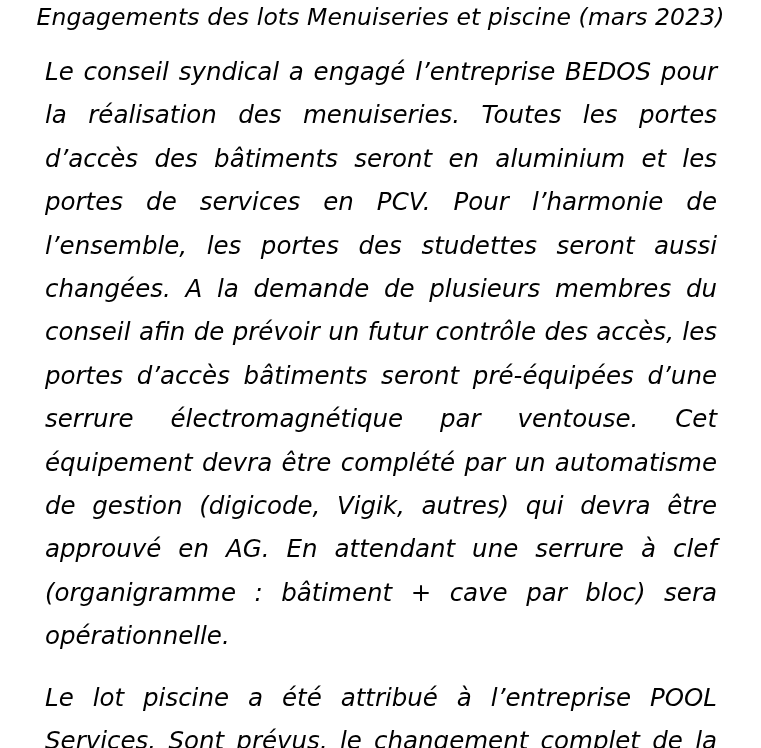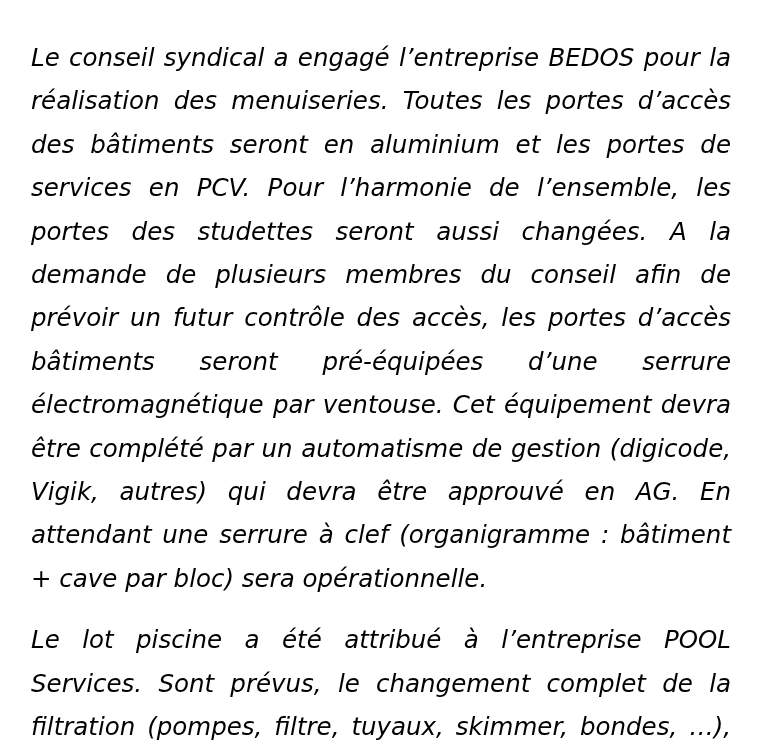--- a/index.html
+++ b/index.html
@@ -47,34 +47,35 @@
 
   .para {
     font-family: "DejaVu Sans", sans-serif;
     font-style: italic;
     font-weight: 400;
     font-size: 24.5px;
     line-height: 43.4px;
     color: #000000;
     text-align: justify;
     text-justify: inter-word;
-    margin: 2px;
+    margin: 16px;
     -webkit-hyphens: none;
     hyphens: none;
   }
 
   .para + .para {
     margin-top: 18px;
   }
 </style>
 </head>
 <body>
 
 <div class="page">
 
+  <div class="doc-title">Engagements des lots Menuiseries et piscine (mars 2023)</div>
 
   <div class="body-block">
 
     <p class="para">Le conseil syndical a engagé l’entreprise BEDOS pour la réalisation des menuiseries. Toutes les portes d’accès des bâtiments seront en aluminium et les portes de services en PCV. Pour l’harmonie de l’ensemble, les portes des studettes seront aussi changées. A la demande de plusieurs membres du conseil afin de prévoir un futur contrôle des accès, les portes d’accès bâtiments seront pré-équipées d’une serrure électromagnétique par ventouse. Cet équipement devra être complété par un automatisme de gestion (digicode, Vigik, autres) qui devra être approuvé en AG. En attendant une serrure à clef (organigramme : bâtiment + cave par bloc) sera opérationnelle.</p>
 
     <p class="para">Le lot piscine a été attribué à l’entreprise POOL Services. Sont prévus, le changement complet de la filtration (pompes, filtre, tuyaux, skimmer, bondes, …), l’isolation phonique du local, le relèvement à 1,80 m, un accès par marches et main courante, l’étanchéité par membrane. Murs et plages totalement changés.</p>
 
   </div>
 
 </div>

